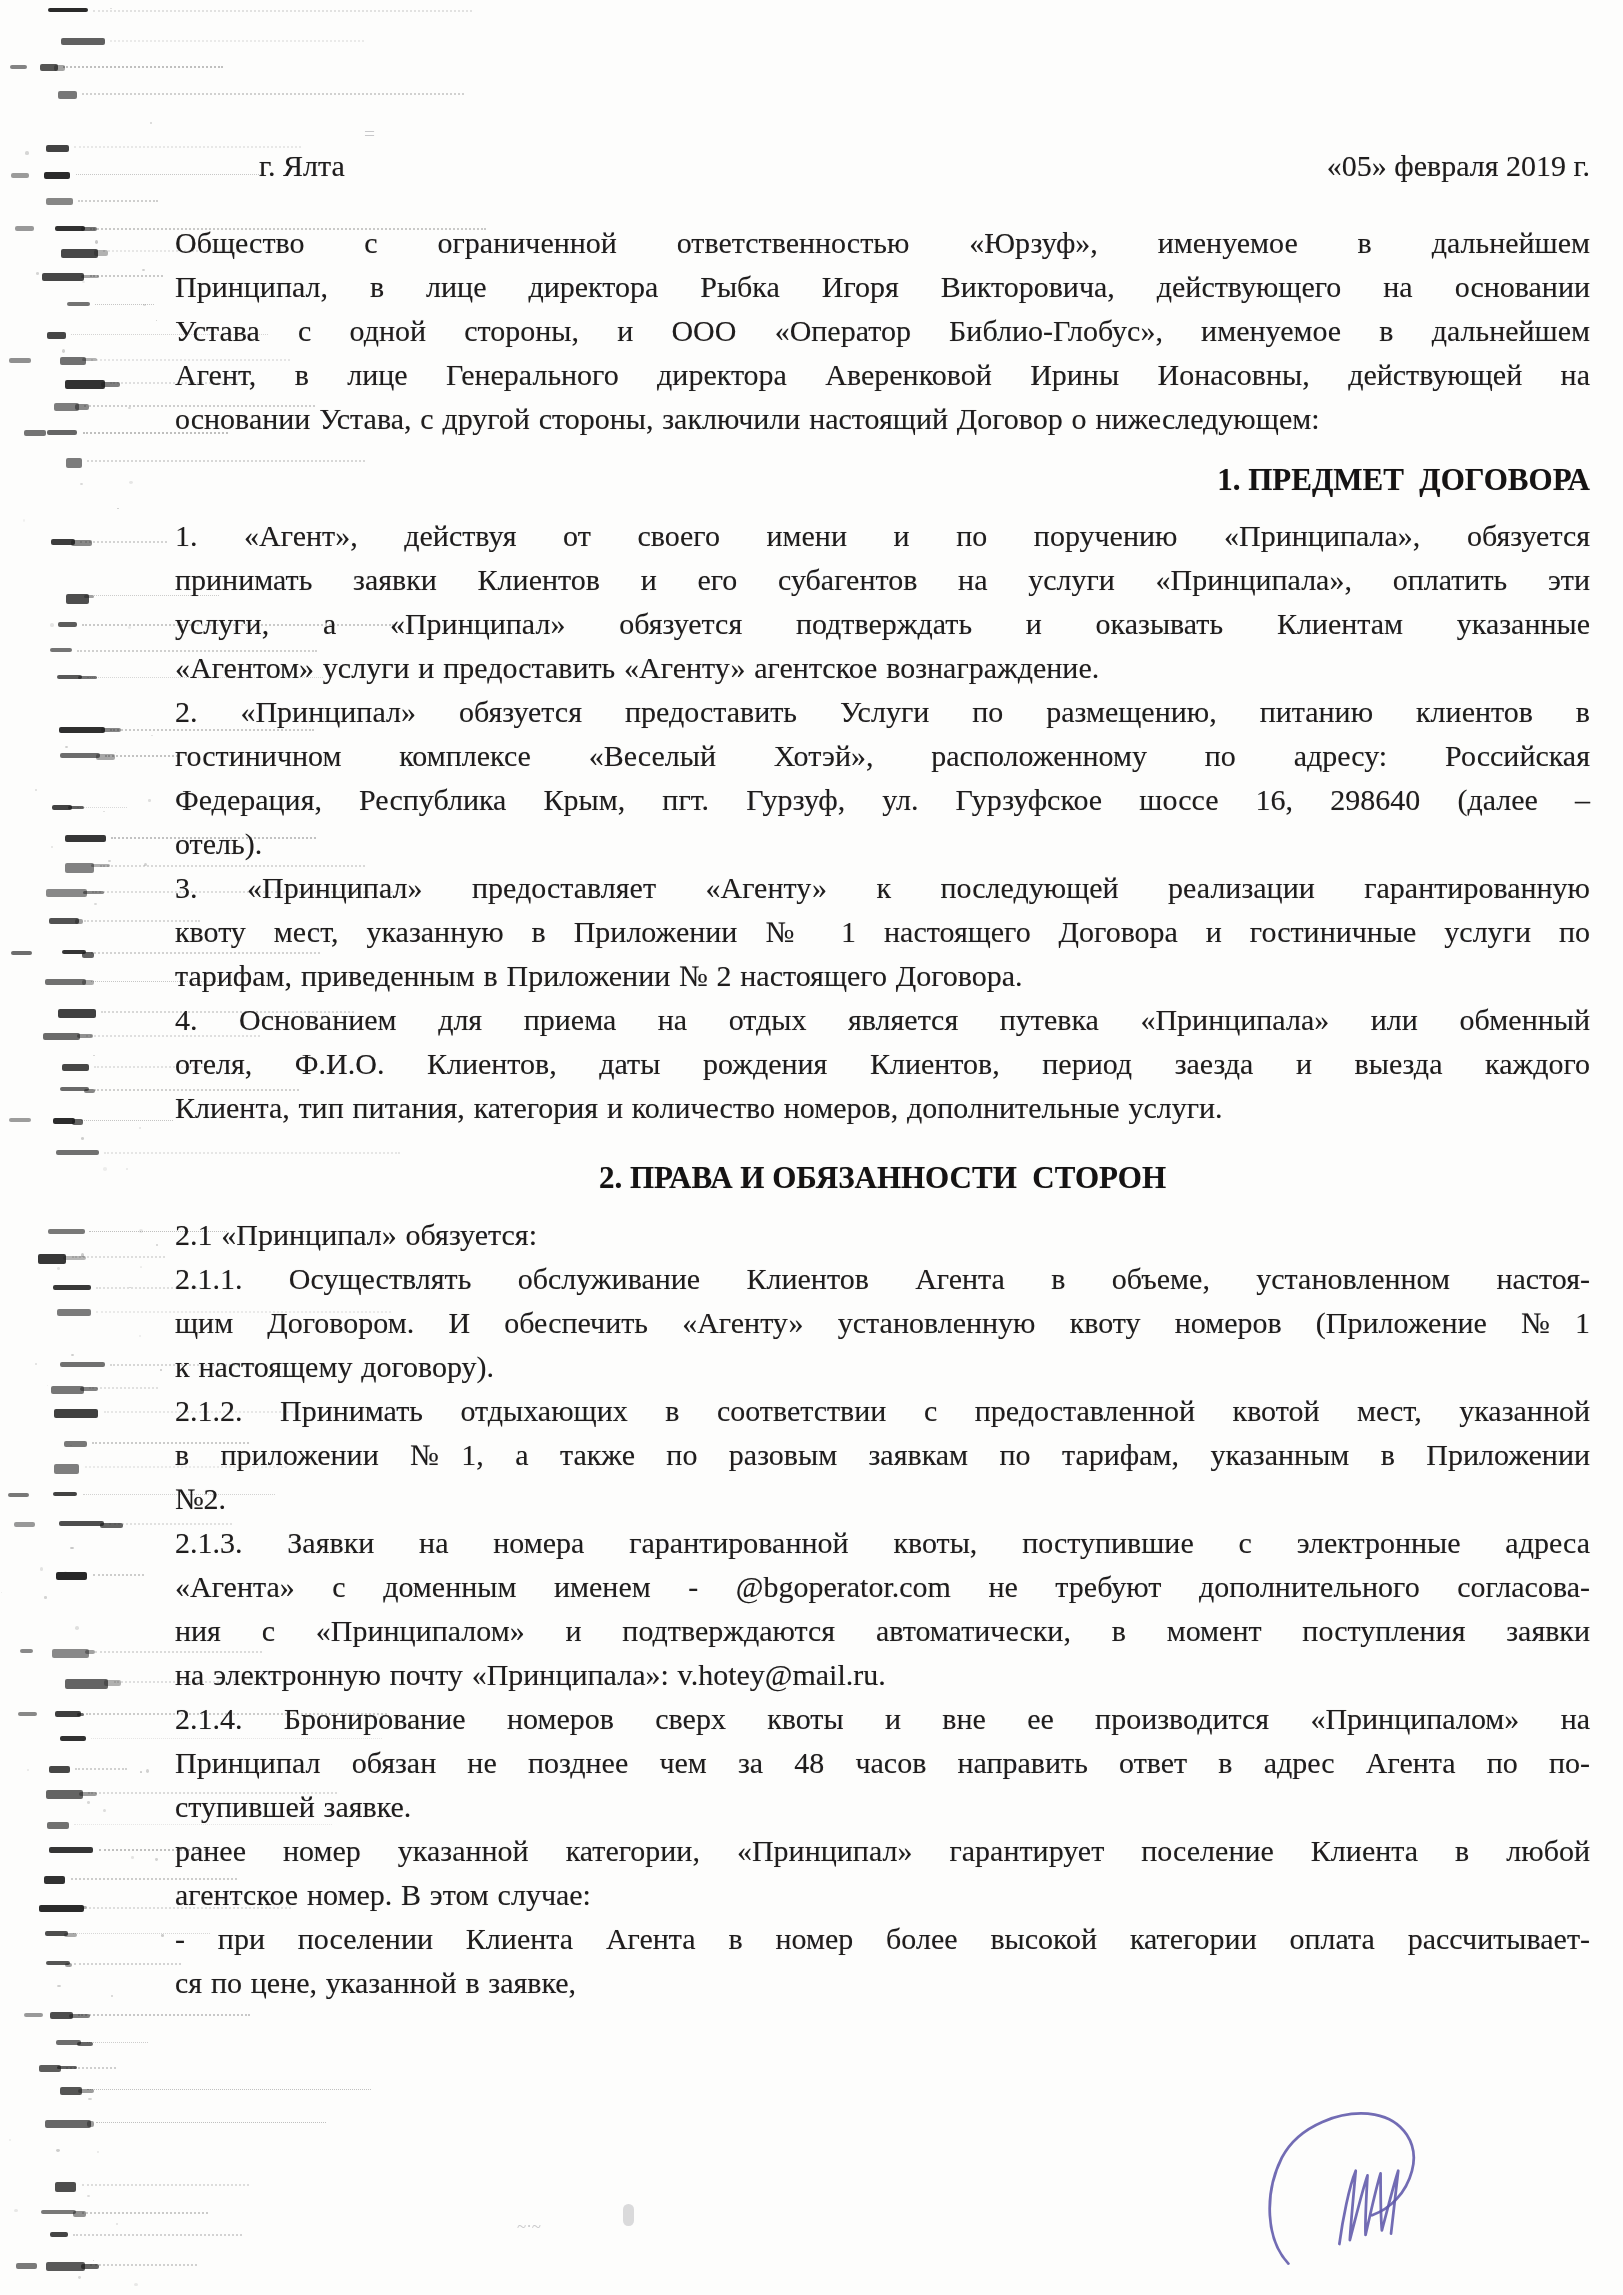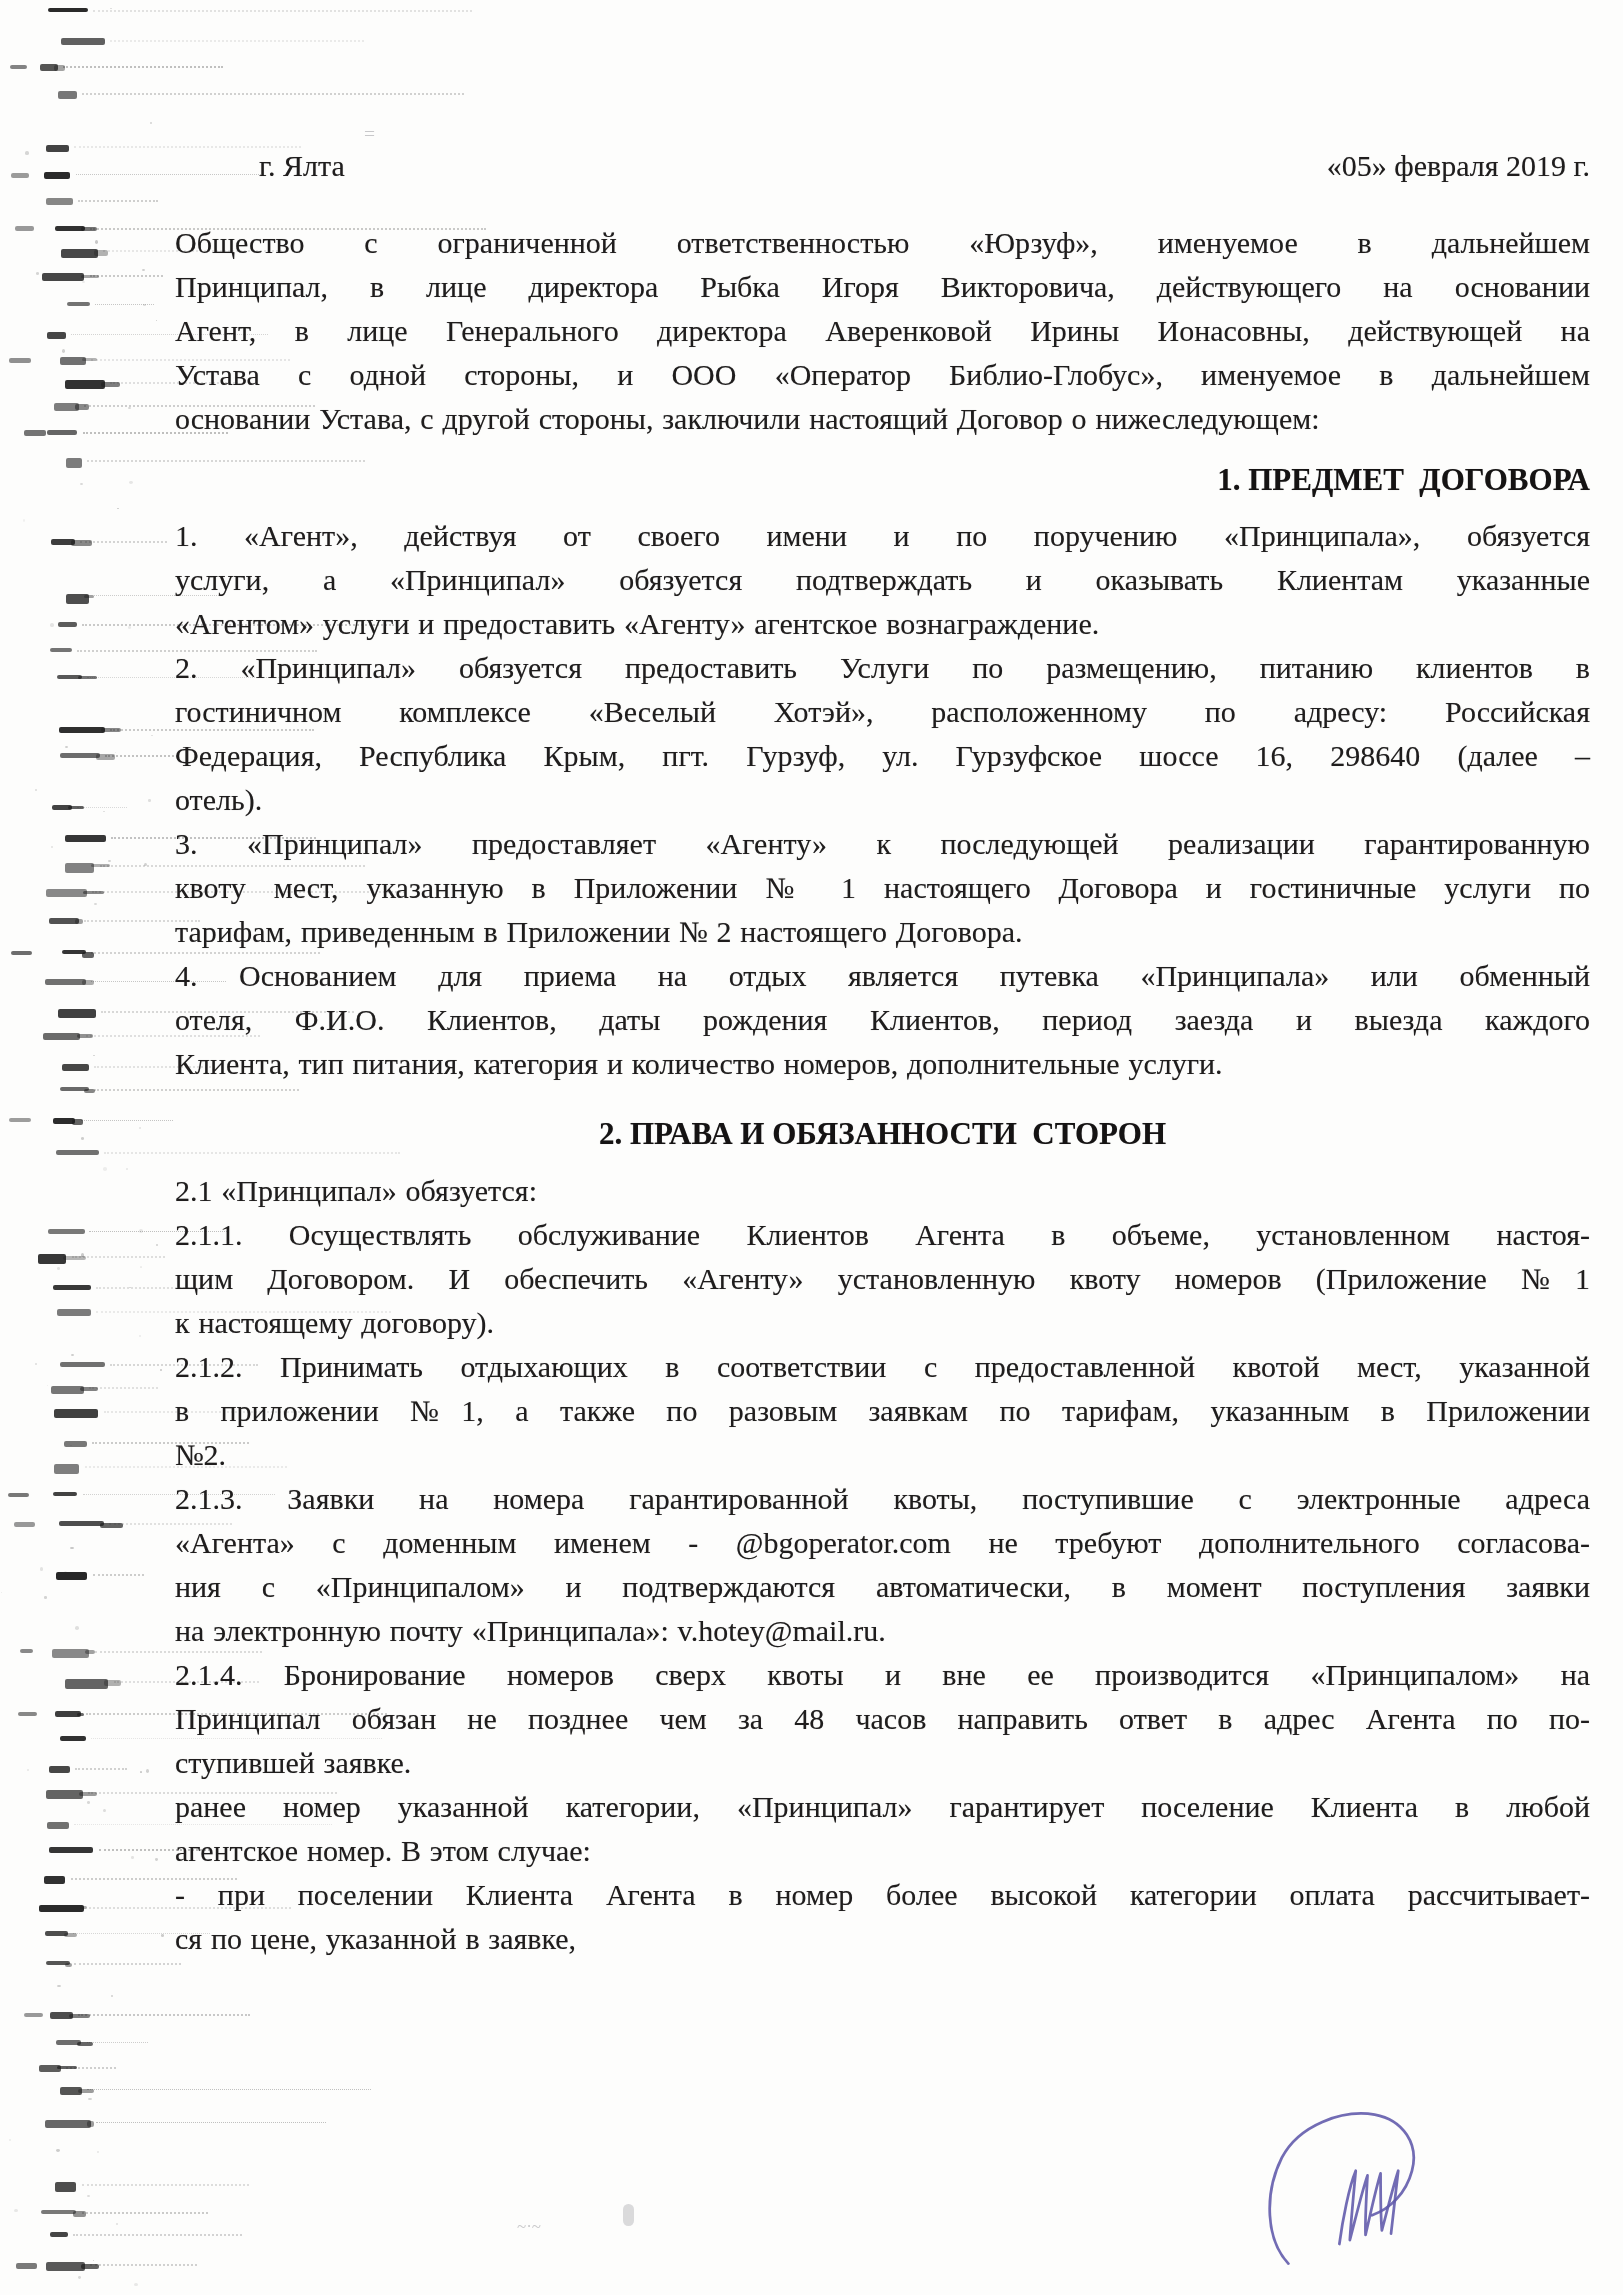--- a/index.html
+++ b/index.html
@@ -321,28 +321,29 @@
 
   <div class="meta-row">
     <span class="city">г. Ялта</span>
     <span class="date">«05» февраля 2019 г.</span>
   </div>
 
   <div class="doc-body">
     <div class="para">
         <div class="line">Общество с ограниченной ответственностью «Юрзуф», именуемое в дальнейшем</div>
         <div class="line">Принципал, в лице директора Рыбка Игоря Викторовича, действующего на основании</div>
+        <div class="line">Устава с одной стороны, и ООО «Оператор Библио-Глобус», именуемое в дальнейшем</div>
         <div class="line">Агент, в лице Генерального директора Аверенковой Ирины Ионасовны, действующей на</div>
-        <div class="line">Устава с одной стороны, и ООО «Оператор Библио-Глобус», именуемое в дальнейшем</div>
         <div class="line">основании Устава, с другой стороны,  заключили настоящий Договор о нижеследующем:</div>
       </div>
 
     <div class="heading h1">1. ПРЕДМЕТ  ДОГОВОРА</div>
     <div class="para">
         <div class="line">1. «Агент», действуя от своего имени и по поручению «Принципала», обязуется</div>
+        <div class="line">принимать заявки Клиентов и его субагентов на услуги «Принципала», оплатить эти</div>
         <div class="line">услуги, а «Принципал» обязуется подтверждать и оказывать Клиентам указанные</div>
         <div class="line">«Агентом» услуги и предоставить «Агенту» агентское вознаграждение.</div>
       </div>
     <div class="para">
         <div class="line">2. «Принципал» обязуется предоставить  Услуги  по  размещению, питанию клиентов  в</div>
         <div class="line">гостиничном комплексе «Веселый Хотэй», расположенному по адресу:   Российская</div>
         <div class="line">Федерация, Республика Крым, пгт. Гурзуф, ул. Гурзуфское шоссе 16, 298640 (далее –</div>
         <div class="line">отель).</div>
       </div>
     <div class="para">

